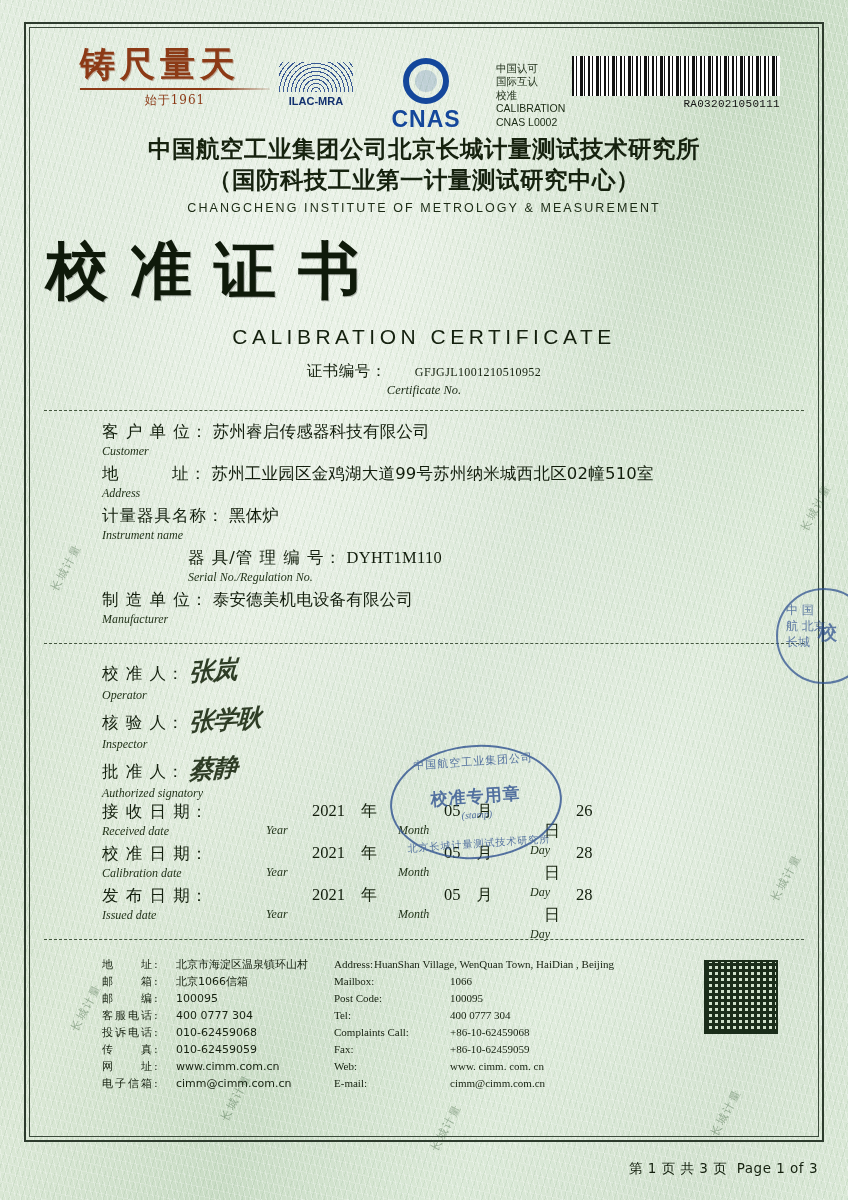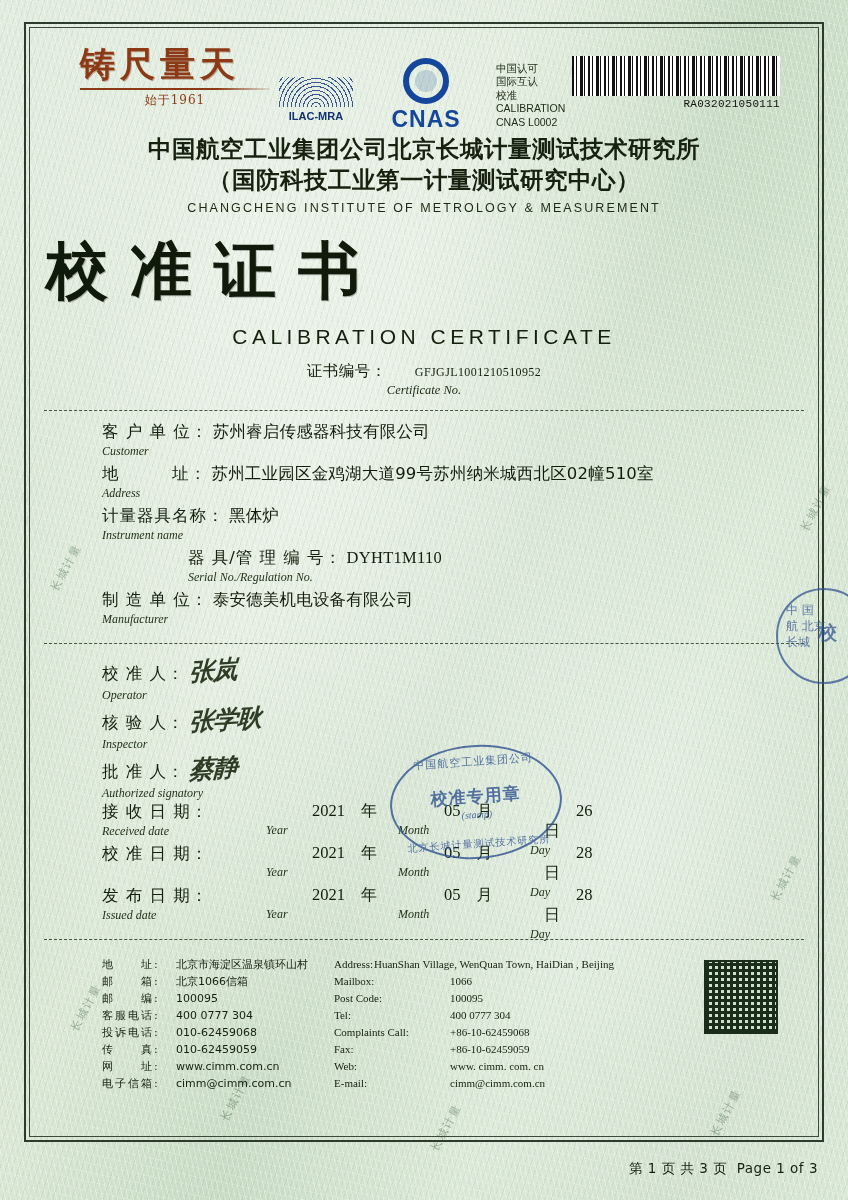--- a/index.html
+++ b/index.html
@@ -91,21 +91,21 @@
     text-align: center;
     font-family: "DejaVu Serif", serif;
     font-size: 12px;
     color: #8c3a16;
     letter-spacing: 1px;
   }
 
   .ilac {
     position: absolute;
     left: 253px;
-    top: 55px;
+    top: 40px;
     width: 78px;
     text-align: center;
   }
   .ilac .wave {
     height: 30px;
     width: 74px;
     margin: 0 auto;
     background:
       repeating-radial-gradient(circle at 50% 100%, #1b3f86 0 1px, rgba(255,255,255,0) 1px 4px);
     opacity: .85;
@@ -631,20 +631,21 @@
           </div>
           <div class="dcell last">
             <span class="dv">26</span><span class="du">日</span>
             <div class="de">Day</div>
           </div>
         </div>
       </div>
 
       <div class="drow">
         <span class="lbl-cn dlabel">校 准 日 期：</span>
+        <div class="lbl-en">Calibration date</div>
         <div class="dgrid">
           <div class="dcell">
             <span class="dv">2021</span><span class="du">年</span>
             <div class="de">Year</div>
           </div>
           <div class="dcell">
             <span class="dv">05</span><span class="du">月</span>
             <div class="de">Month</div>
           </div>
           <div class="dcell last">

